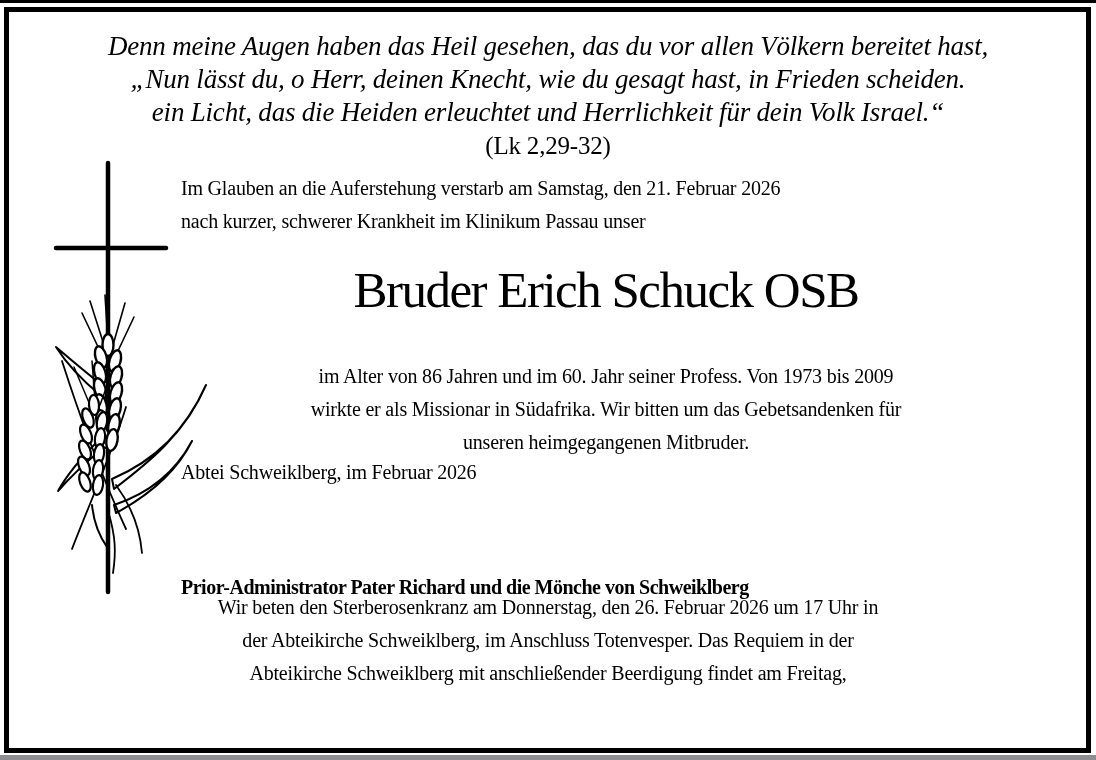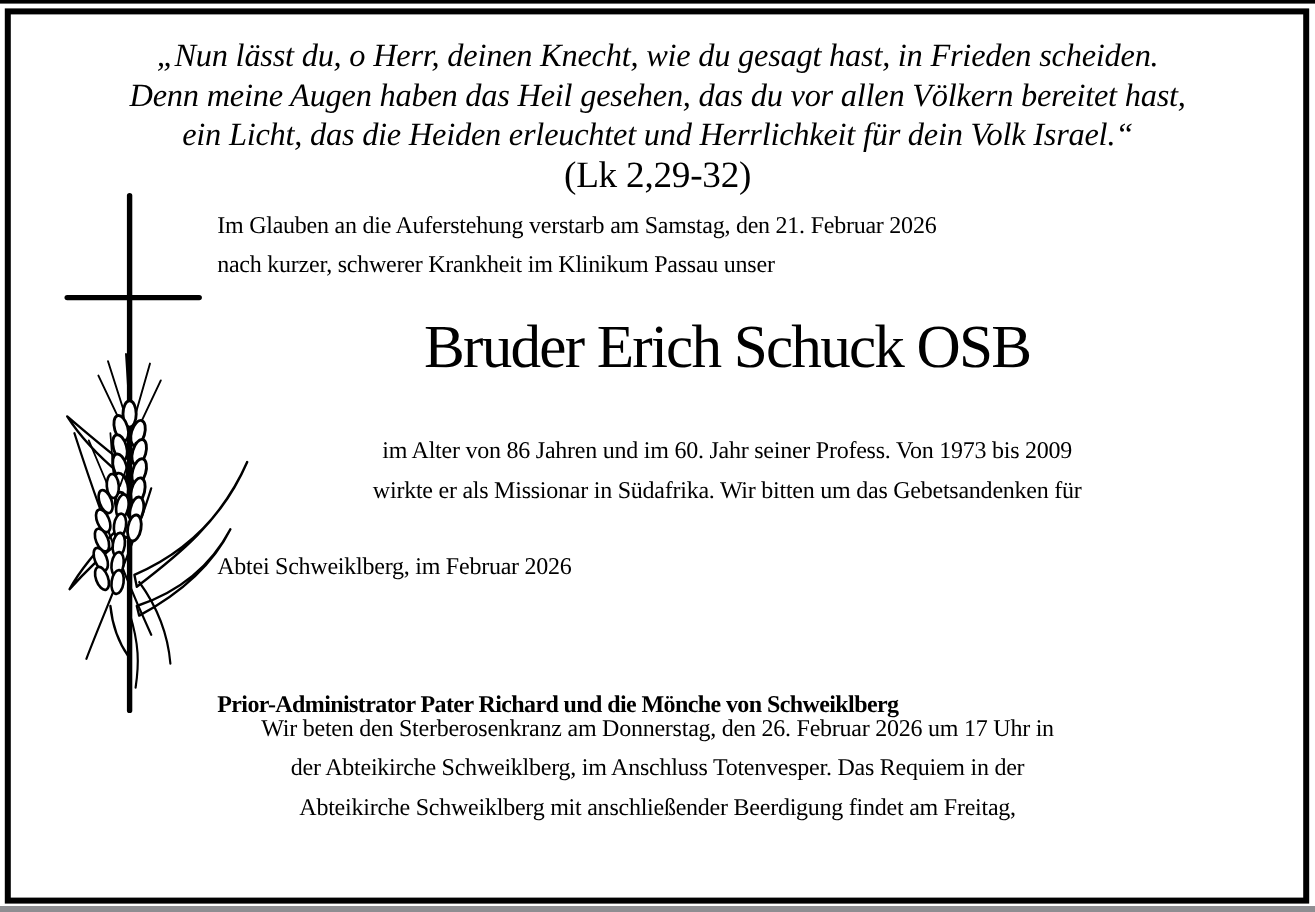--- a/index.html
+++ b/index.html
@@ -18,21 +18,21 @@
     position:absolute;left:4px;top:7px;width:1087px;height:746px;
     border:5px solid #000;box-sizing:border-box;
   }
   .bottom-strip{
     position:absolute;left:0;top:755px;width:1096px;height:5px;background:#8e8e92;
   }
   .block{position:absolute;}
   .line{height:33px;line-height:33px;font-size:20px;letter-spacing:-0.2px;white-space:nowrap;}
   .quote{left:20px;top:30px;width:1056px;text-align:center;}
   .quote .line{font-style:italic;font-size:27px;}
-  .quote .ref{font-style:normal;font-size:31px;}
+  .quote .ref{font-style:normal;font-size:25px;}
   .intro{left:181px;top:172px;width:860px;text-align:left;}
   .name-heading{
     left:181px;top:250px;width:850px;text-align:center;
     font-size:51px;line-height:80px;letter-spacing:-1.5px;white-space:nowrap;
   }
   .life{left:181px;top:360px;width:850px;text-align:center;}
   .dateline{left:181px;top:456px;width:860px;text-align:left;}
   .mourners{left:181px;top:539px;width:880px;text-align:left;margin-top:32px;}
   .mourners .line{font-weight:bold;letter-spacing:-0.5px;}
   .services{left:20px;top:591px;width:1056px;text-align:center;}
@@ -95,36 +95,37 @@
       <ellipse cx="57" cy="295" rx="5" ry="10" fill="#fff" transform="rotate(-22 57 295)"></ellipse>
       <ellipse cx="71" cy="299" rx="5" ry="10" fill="#fff" transform="rotate(8 71 299)"></ellipse>
       <ellipse cx="56" cy="311" rx="5" ry="10" fill="#fff" transform="rotate(-22 56 311)"></ellipse>
       <ellipse cx="70" cy="315" rx="5" ry="10" fill="#fff" transform="rotate(8 70 315)"></ellipse>
       <ellipse cx="57" cy="327" rx="5" ry="10" fill="#fff" transform="rotate(-20 57 327)"></ellipse>
       <ellipse cx="70" cy="330" rx="5" ry="10" fill="#fff" transform="rotate(8 70 330)"></ellipse>
     </g>
   </svg>
 
   <div class="block quote">
+    <div class="line">Denn meine Augen haben das Heil gesehen, das du vor allen Völkern bereitet hast,</div>
     <div class="line">„Nun lässt du, o Herr, deinen Knecht, wie du gesagt hast, in Frieden scheiden.</div>
-    <div class="line">Denn meine Augen haben das Heil gesehen, das du vor allen Völkern bereitet hast,</div>
     <div class="line">ein Licht, das die Heiden erleuchtet und Herrlichkeit für dein Volk Israel.“</div>
     <div class="line ref">(Lk 2,29-32)</div>
   </div>
 
   <div class="block intro">
     <div class="line">Im Glauben an die Auferstehung verstarb am Samstag, den 21. Februar 2026</div>
     <div class="line">nach kurzer, schwerer Krankheit im Klinikum Passau unser</div>
   </div>
 
   <div class="block name-heading">Bruder Erich Schuck OSB</div>
 
   <div class="block life">
     <div class="line">im Alter von 86 Jahren und im 60. Jahr seiner Profess. Von 1973 bis 2009</div>
     <div class="line">wirkte er als Missionar in Südafrika. Wir bitten um das Gebetsandenken für</div>
+    <div class="line">unseren heimgegangenen Mitbruder.</div>
   </div>
 
   <div class="block dateline">
     <div class="line">Abtei Schweiklberg, im Februar 2026</div>
   </div>
 
   <div class="block mourners">
     <div class="line">Prior-Administrator Pater Richard und die Mönche von Schweiklberg</div>
   </div>
 

